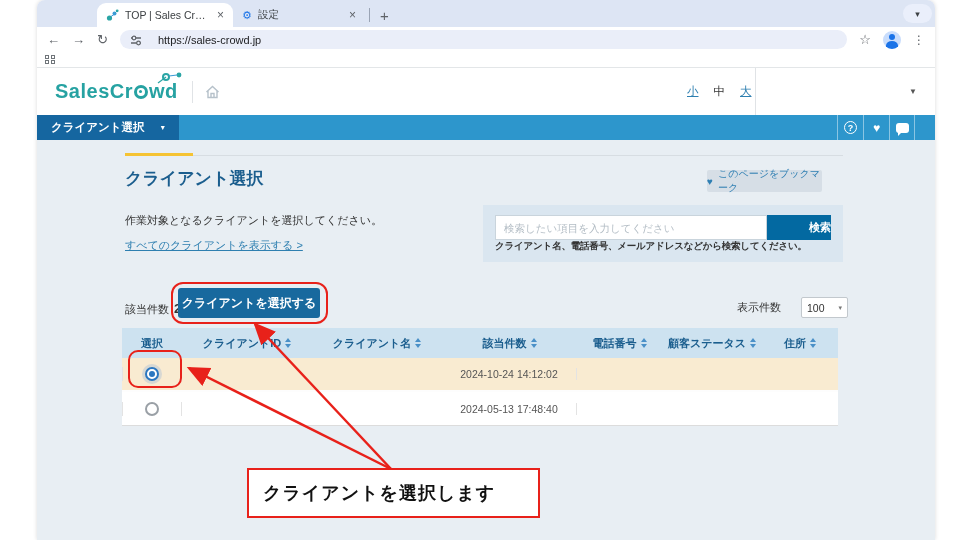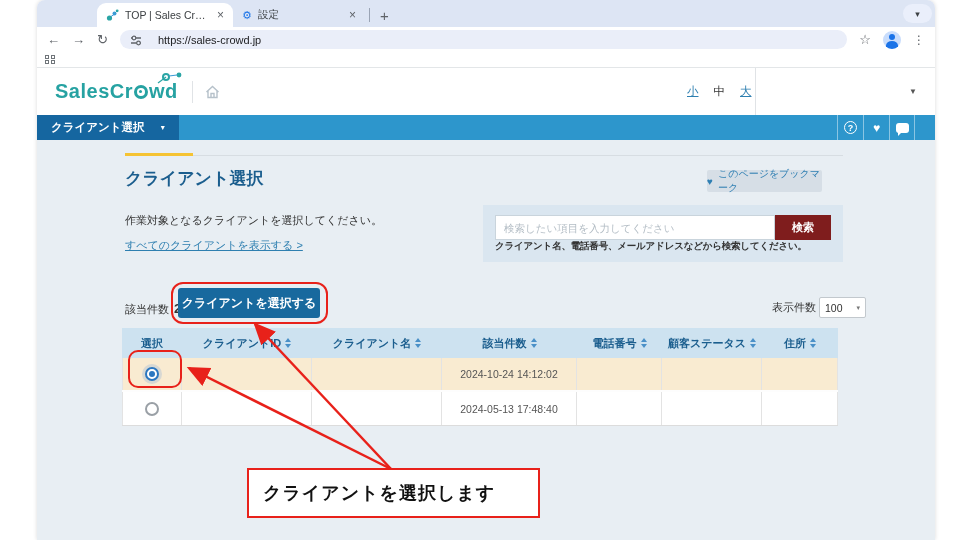--- a/index.html
+++ b/index.html
@@ -66,39 +66,39 @@
   .page-title { position:absolute; left:88px; top:27px; font-size:17px; font-weight:bold; color:#1b5e8e; }
   .bookmark-btn { position:absolute; left:670px; top:30px; width:115px; height:22px; background:#d6dee6; border-radius:2px; display:flex; align-items:center; justify-content:center; gap:5px; color:#2f7fb3; font-size:10px; }
   .bookmark-btn .bh { font-size:10px; }
   .instruction { position:absolute; left:88px; top:73px; font-size:11px; color:#333; }
   .show-all { position:absolute; left:88px; top:98px; font-size:11px; color:#2e7fb0; text-decoration:underline; }
 
   .search-panel { position:absolute; left:446px; top:65px; width:360px; height:57px; background:#dae6f0; padding:10px 12px 0 12px; }
   .search-row { display:flex; }
   .search-input { flex:1; height:25px; border:1px solid #c9d4dc; background:#fff; font-size:10.5px; padding:8px 8px; color:#333; outline:none; }
   .search-input::placeholder { color:#b2bcc4; }
-  .search-btn { width:56px; height:25px; background:#7f1d1d; color:#fff; border:none; font-size:11px; font-weight:bold; }
+  .search-btn { width:64px; height:25px; background:#0369a1; color:#fff; border:none; font-size:11px; font-weight:bold;text-align:right; }
   .search-helper { font-size:9.5px; font-weight:600; color:#333; letter-spacing:-.2px; }
 
   .count-wrap { position:absolute; left:88px; top:160px; font-size:11px; color:#333; display:flex; align-items:baseline; gap:5px; }
   .count-num { font-size:13px; font-weight:bold; }
   .select-btn { position:absolute; left:141px; top:148px; width:142px; height:30px; background:#18699e; color:#fff; border:none; border-radius:3px; font-size:12px; font-weight:bold; }
-  .perpage { position:absolute; left:700px; top:157px; display:flex; align-items:center; gap:3px; font-size:11px; color:#333;margin-left:35px; }
+  .perpage { position:absolute; left:700px; top:157px; display:flex; align-items:center; gap:20px; font-size:11px; color:#333; }
   .perpage-select { width:47px; height:21px; background:#fff; border:1px solid #c2c8cd; border-radius:2px; display:flex; align-items:center; justify-content:space-between; padding:0 5px; font-size:10.5px; color:#333; }
   .pp-caret { font-size:7px; color:#777; }
 
   
   .table { position:absolute; left:85px; top:188px; width:716px; }
   .trow, .thead { display:flex; }
   .thead { background:#cde2f0; height:30px; }
   .th { display:flex; align-items:center; justify-content:center; gap:4px; font-size:11px; font-weight:bold; color:#1b5e8e; }
   .sort-icon { display:inline-flex; flex-direction:column; gap:2px; }
   .sort-icon i.up { width:0; height:0; border-left:3.5px solid transparent; border-right:3.5px solid transparent; border-bottom:4px solid #4a90c7; }
   .sort-icon i.down { width:0; height:0; border-left:3.5px solid transparent; border-right:3.5px solid transparent; border-top:4px solid #4a90c7; }
-  .trow { height:34px; background:#fff; }
+  .trow { height:34px; background:#fff;align-items:center; }
   .trow.highlight { background:#f9ebd1; border-bottom:2px solid #fdfdfd; }
   .trow:last-child { border-bottom:1px solid #dcdcdc; }
   .td { display:flex; align-items:center; justify-content:center; font-size:10.5px; color:#555; border-right:1px solid #e3e3e3; }
   .td:first-child { border-left:1px solid #e3e3e3; }
   .c0{width:60px} .c1{width:130px} .c2{width:130px} .c3{width:135px} .c4{width:85px} .c5{width:100px} .c6{width:76px}
   .th.c0,.th.c1,.th.c2,.th.c3,.th.c4,.th.c5,.th.c6{border:none}
   .radio { width:14px; height:14px; border-radius:50%; background:#fff; }
   .radio.checked { border:2px solid #2b77c0; position:relative; box-shadow:0 0 0 3px rgba(80,140,220,.2); }
   .radio.checked::after { content:""; position:absolute; left:2px; top:2px; width:6px; height:6px; border-radius:50%; background:#2b77c0; }
   .radio.unchecked { border:2px solid #9aa0a6; }

